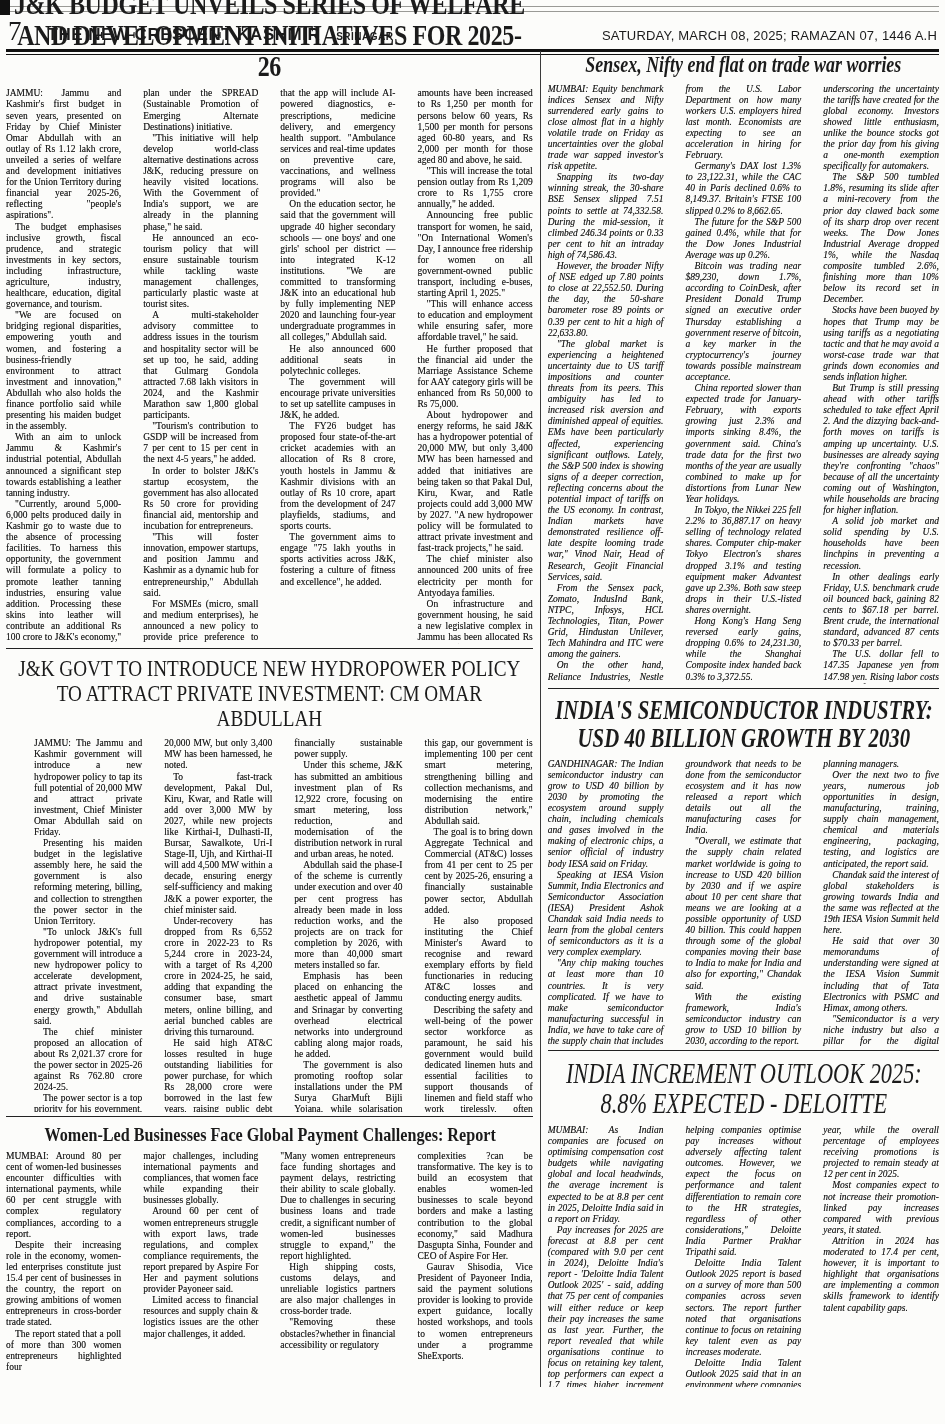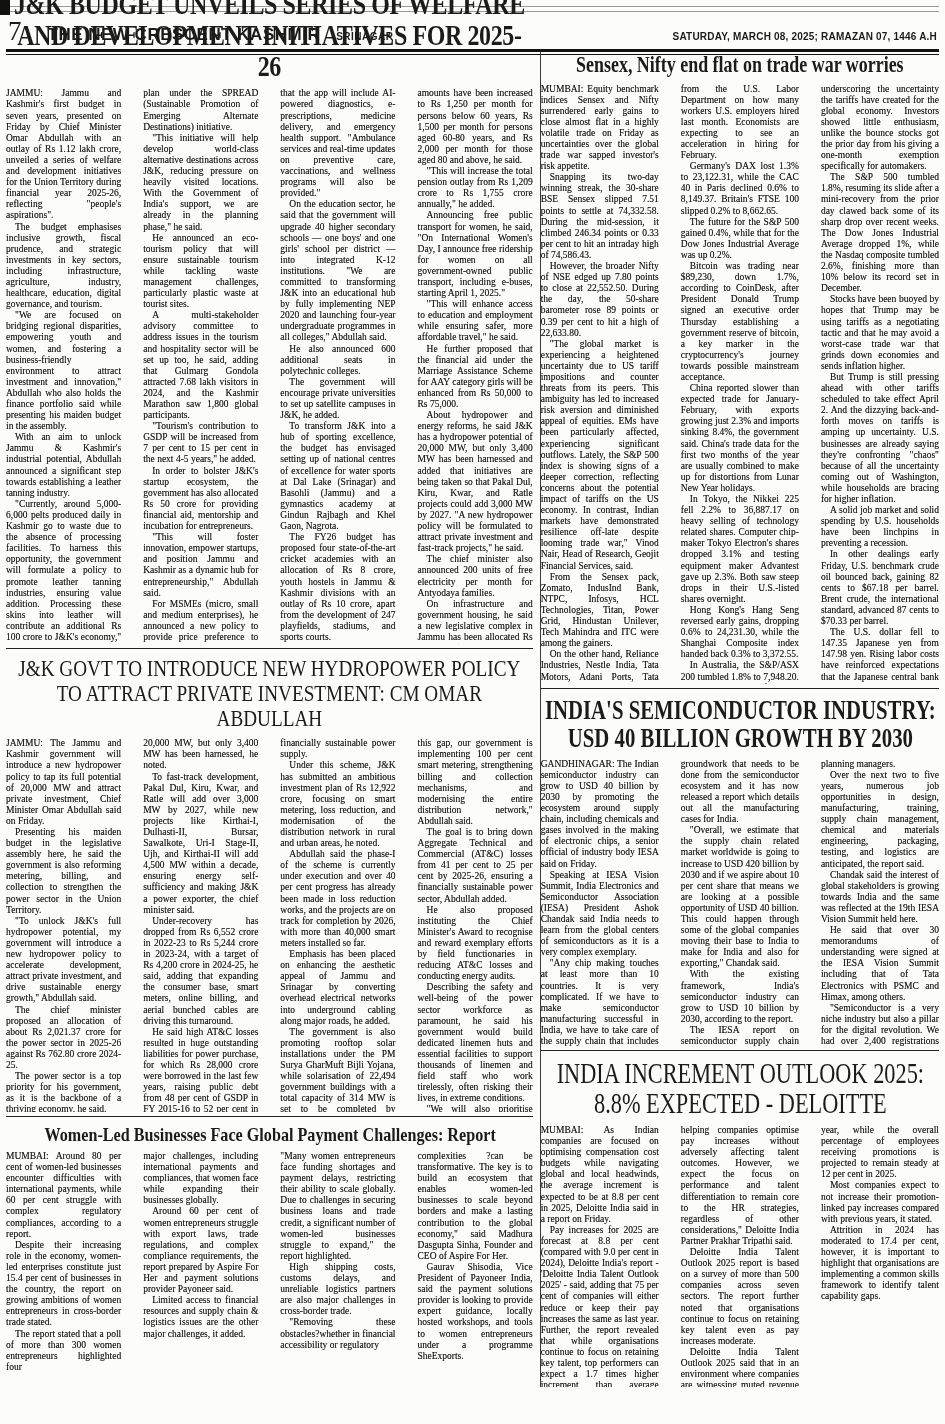--- a/index.html
+++ b/index.html
@@ -17,26 +17,26 @@
   .corner-mark{position:absolute;left:0;top:0;width:10px;height:15px;background:#111;}
   .top-rules{border-top:1px solid #9a9a96;border-bottom:1px solid #9a9a96;height:4px;margin:4px 0 0 0;}
   .masthead{
     display:flex;align-items:baseline;
     font-family:"Liberation Sans","DejaVu Sans",sans-serif;
     padding:6px 2px 4px 2px;
   }
   .pageno{font-family:"Liberation Serif",serif;font-size:27px;font-weight:400;line-height:1;margin-right:26px;}
   .paper-title{font-size:17px;font-weight:700;letter-spacing:.5px;margin-right:16px;}
   .edition-city{font-size:10px;font-weight:700;letter-spacing:.5px;}
-  .date-line{margin-left:auto;font-size:10px;font-weight:700;letter-spacing:.2px;}
+  .date-line{margin-left:auto;font-size:13px;font-weight:400;letter-spacing:.2px;}
   .thick-rule{border-top:3px solid #111;border-bottom:1px solid #111;height:2px;margin:0 0 2px 0;}
   .halves{display:flex;align-items:flex-end;height:1330px;}
   .half{box-sizing:border-box;}
   .half.left{width:57.2%;padding-right:7px;}
-  .half.right{width:42.8%;border-left:1px solid #3a3a3a;padding-left:0;}
+  .half.right{width:42.8%;border-left:1px solid #3a3a3a;padding-left:7px;font-style:italic;}
   section{overflow:hidden;}
   .rule{border-top:1.5px solid #222;margin:4px 0 3px 0;}
 
   
   .hl{
     text-align:center;line-height:1.04;margin:4px 0 7px 0;
     transform-origin:0 50%;
   }
   .hl-budget{font-size:30px;font-weight:700;width:125%;transform:scaleX(.8);letter-spacing:-.5px;}
   .hl-sensex{font-size:23px;font-weight:700;width:128%;transform:scaleX(.78);margin-top:2px;}
@@ -54,21 +54,21 @@
     text-align:justify;
     text-justify:inter-word;
     color:#1a1a1a;
     text-shadow:0 0 .4px rgba(20,20,20,.55);
   }
   .col p{text-indent:9px;}
   .col p:first-child{text-indent:0;}
 
   .h-budget{height:556px;}
   .h-sensex{height:600px;}
-  .h-hydro{height:374px;}
+  .h-hydro{height:374px;margin-left:28px;}
   .h-semi{height:287px;}
   .h-incr{height:262px;}
   .h-women{height:236px;}
 </style>
 </head>
 <body>
 
 <div class="page">
   <div class="corner-mark"></div>
   <div class="top-rules"></div>
@@ -105,21 +105,20 @@
               <p>"Tourism's contribution to GSDP will be increased from 7 per cent to 15 per cent in the next 4-5 years," he added.</p>
               <p>In order to bolster J&amp;K's startup ecosystem, the government has also allocated Rs 50 crore for providing financial aid, mentorship and incubation for entrepreneurs.</p>
               <p>"This will foster innovation, empower startups, and position Jammu and Kashmir as a dynamic hub for entrepreneurship," Abdullah said.</p>
               <p>For MSMEs (micro, small and medium enterprises), he announced a new policy to provide price preference to local small businesses in public procurement, addressing concerns regarding central government's online marketplace GeM.</p>
             </div>
           <div class="col">
               <p>that the app will include AI-powered diagnostics, e-prescriptions, medicine delivery, and emergency health support. "Ambulance services and real-time updates on preventive care, vaccinations, and wellness programs will also be provided."</p>
               <p>On the education sector, he said that the government will upgrade 40 higher secondary schools — one boys' and one girls' school per district — into integrated K-12 institutions. "We are committed to transforming J&amp;K into an educational hub by fully implementing NEP 2020 and launching four-year undergraduate programmes in all colleges," Abdullah said.</p>
               <p>He also announced 600 additional seats in polytechnic colleges.</p>
               <p>The government will encourage private universities to set up satellite campuses in J&amp;K, he added.</p>
-              <p>To transform J&amp;K into a hub of sporting excellence, the budget has envisaged setting up of national centres of excellence for water sports at Dal Lake (Srinagar) and Basohli (Jammu) and a gymnastics academy at Gindun Rajbagh and Khel Gaon, Nagrota.</p>
               <p>The FY26 budget has proposed four state-of-the-art cricket academies with an allocation of Rs 8 crore, youth hostels in Jammu &amp; Kashmir divisions with an outlay of Rs 10 crore, apart from the development of 247 playfields, stadiums, and sports courts.</p>
               <p>The government aims to engage "75 lakh youths in sports activities across J&amp;K, fostering a culture of fitness and excellence", he added.</p>
             </div>
           <div class="col">
               <p>amounts have been increased to Rs 1,250 per month for persons below 60 years, Rs 1,500 per month for persons aged 60-80 years, and Rs 2,000 per month for those aged 80 and above, he said.</p>
               <p>"This will increase the total pension outlay from Rs 1,209 crore to Rs 1,755 crore annually," he added.</p>
               <p>Announcing free public transport for women, he said, "On International Women's Day, I announce free ridership for women on all government-owned public transport, including e-buses, starting April 1, 2025."</p>
               <p>"This will enhance access to education and employment while ensuring safer, more affordable travel," he said.</p>
               <p>He further proposed that the financial aid under the Marriage Assistance Scheme for AAY category girls will be enhanced from Rs 50,000 to Rs 75,000.</p>
               <p>About hydropower and energy reforms, he said J&amp;K has a hydropower potential of 20,000 MW, but only 3,400 MW has been harnessed and added that initiatives are being taken so that Pakal Dul, Kiru, Kwar, and Ratle projects could add 3,000 MW by 2027. "A new hydropower policy will be formulated to attract private investment and fast-track projects," he said.</p>

